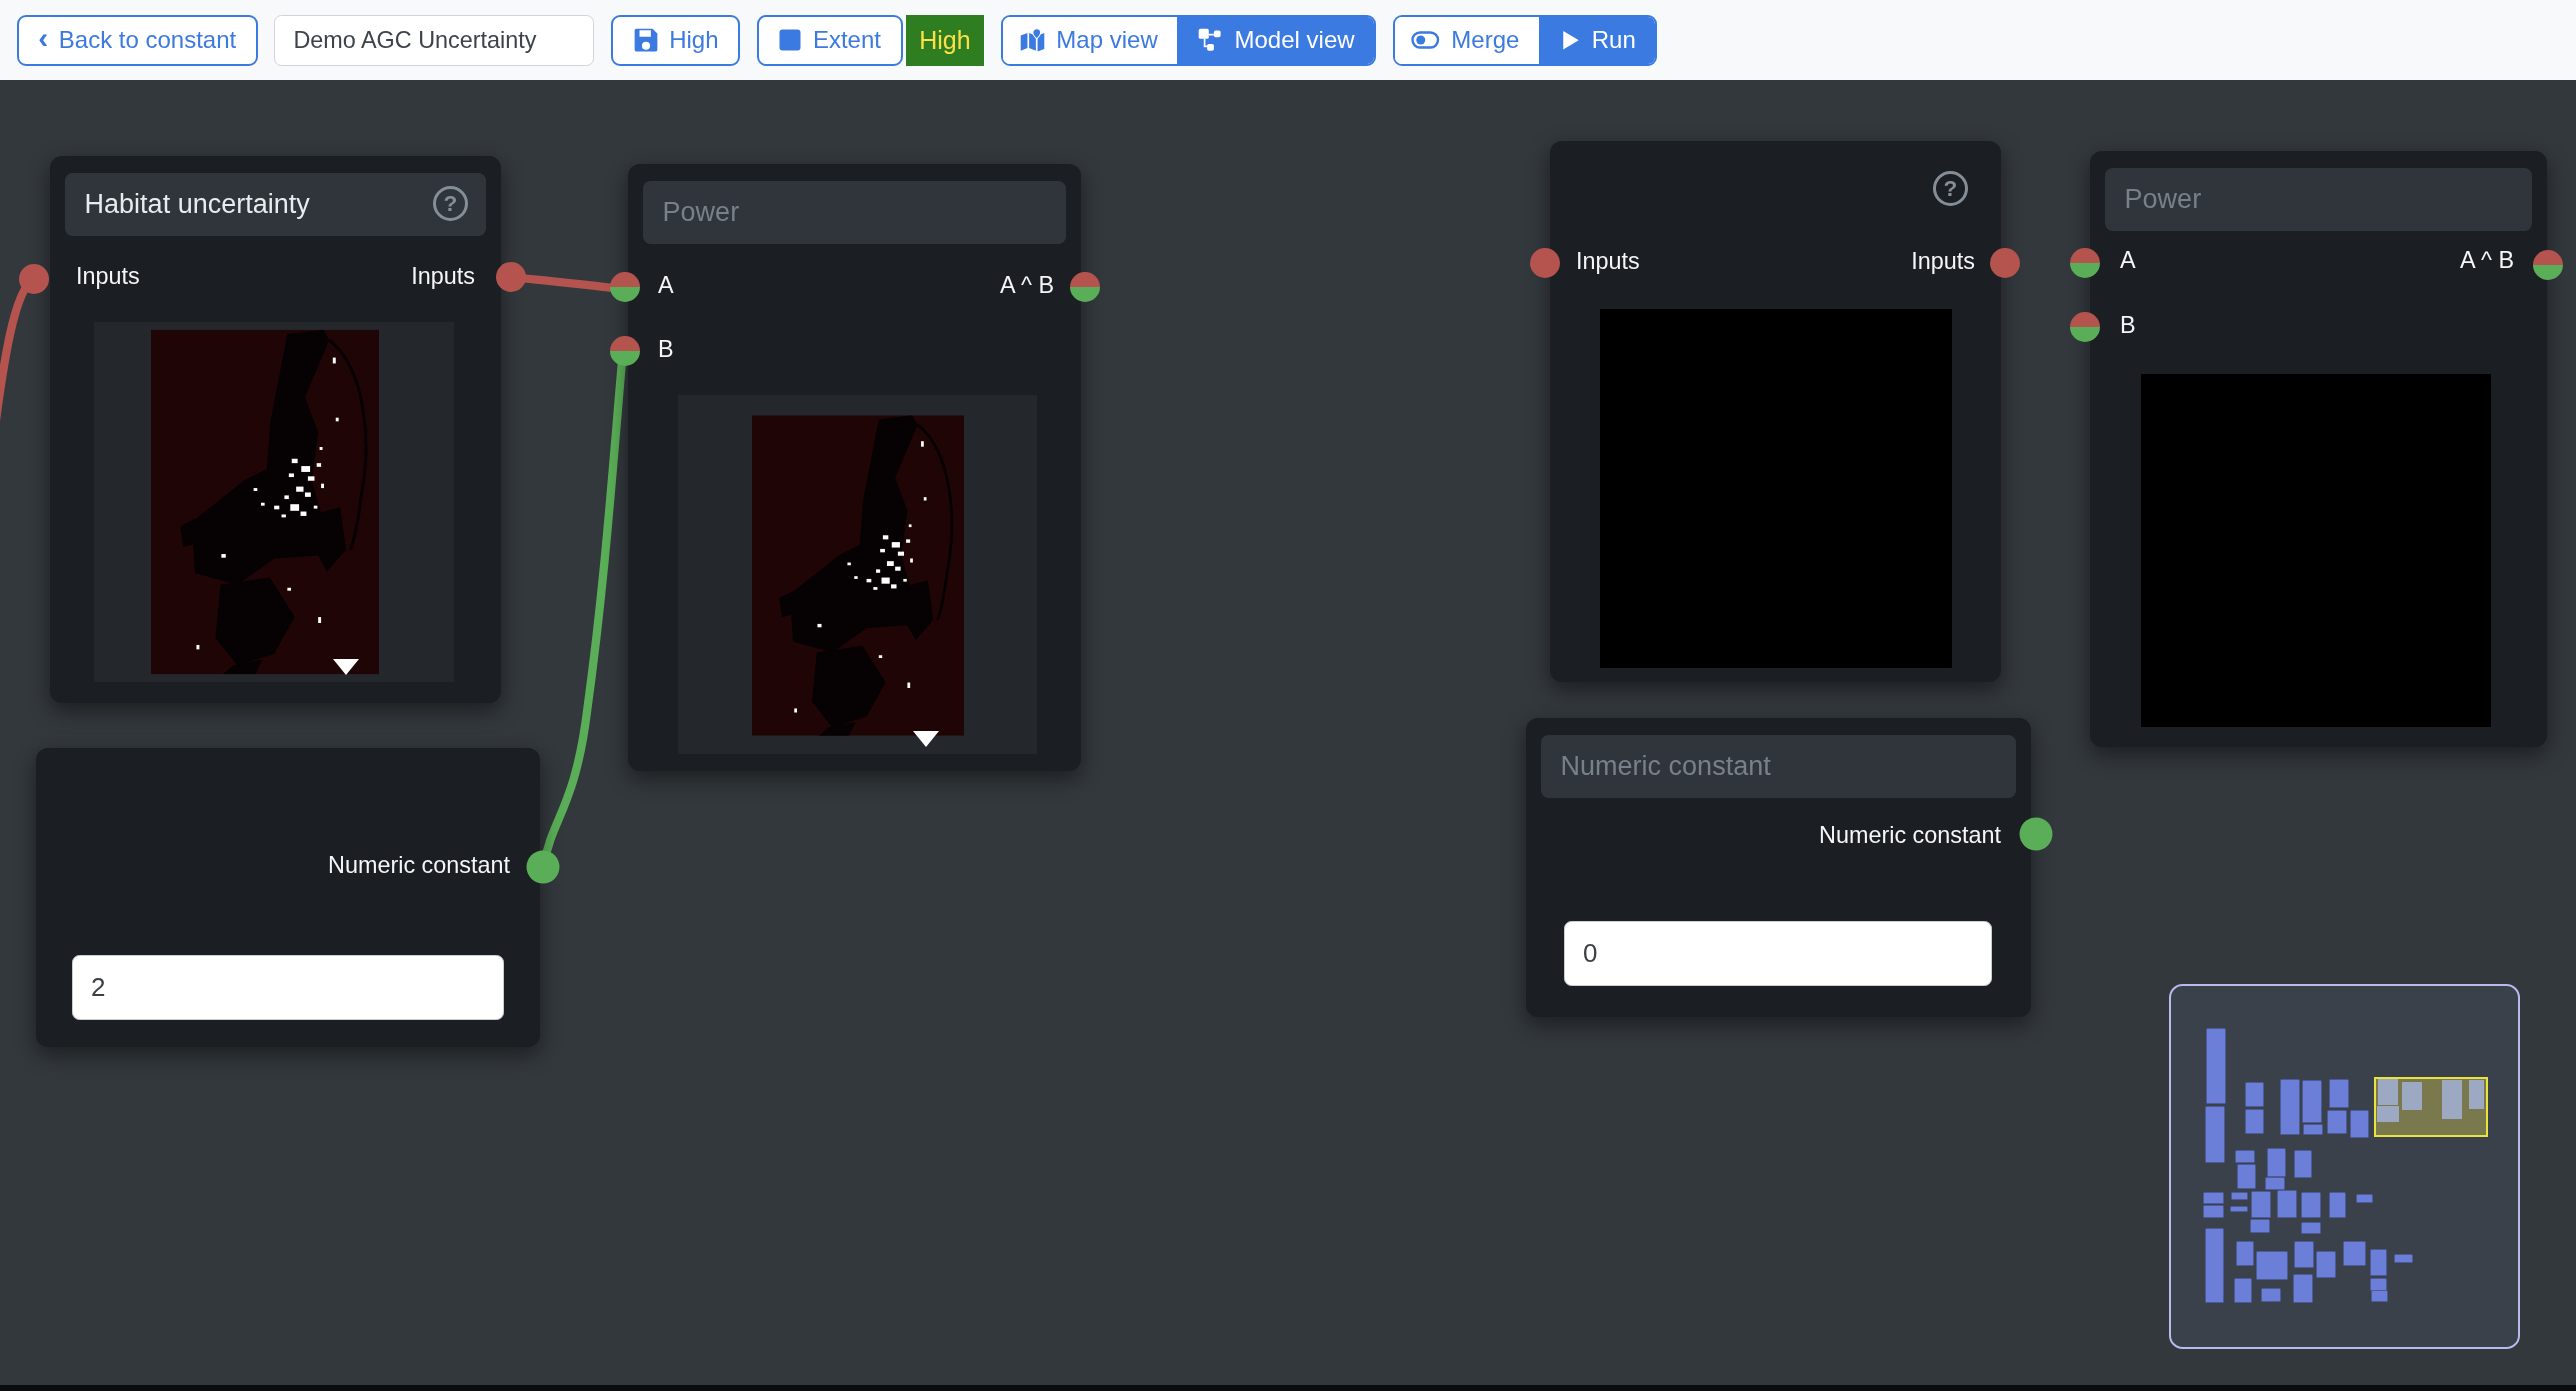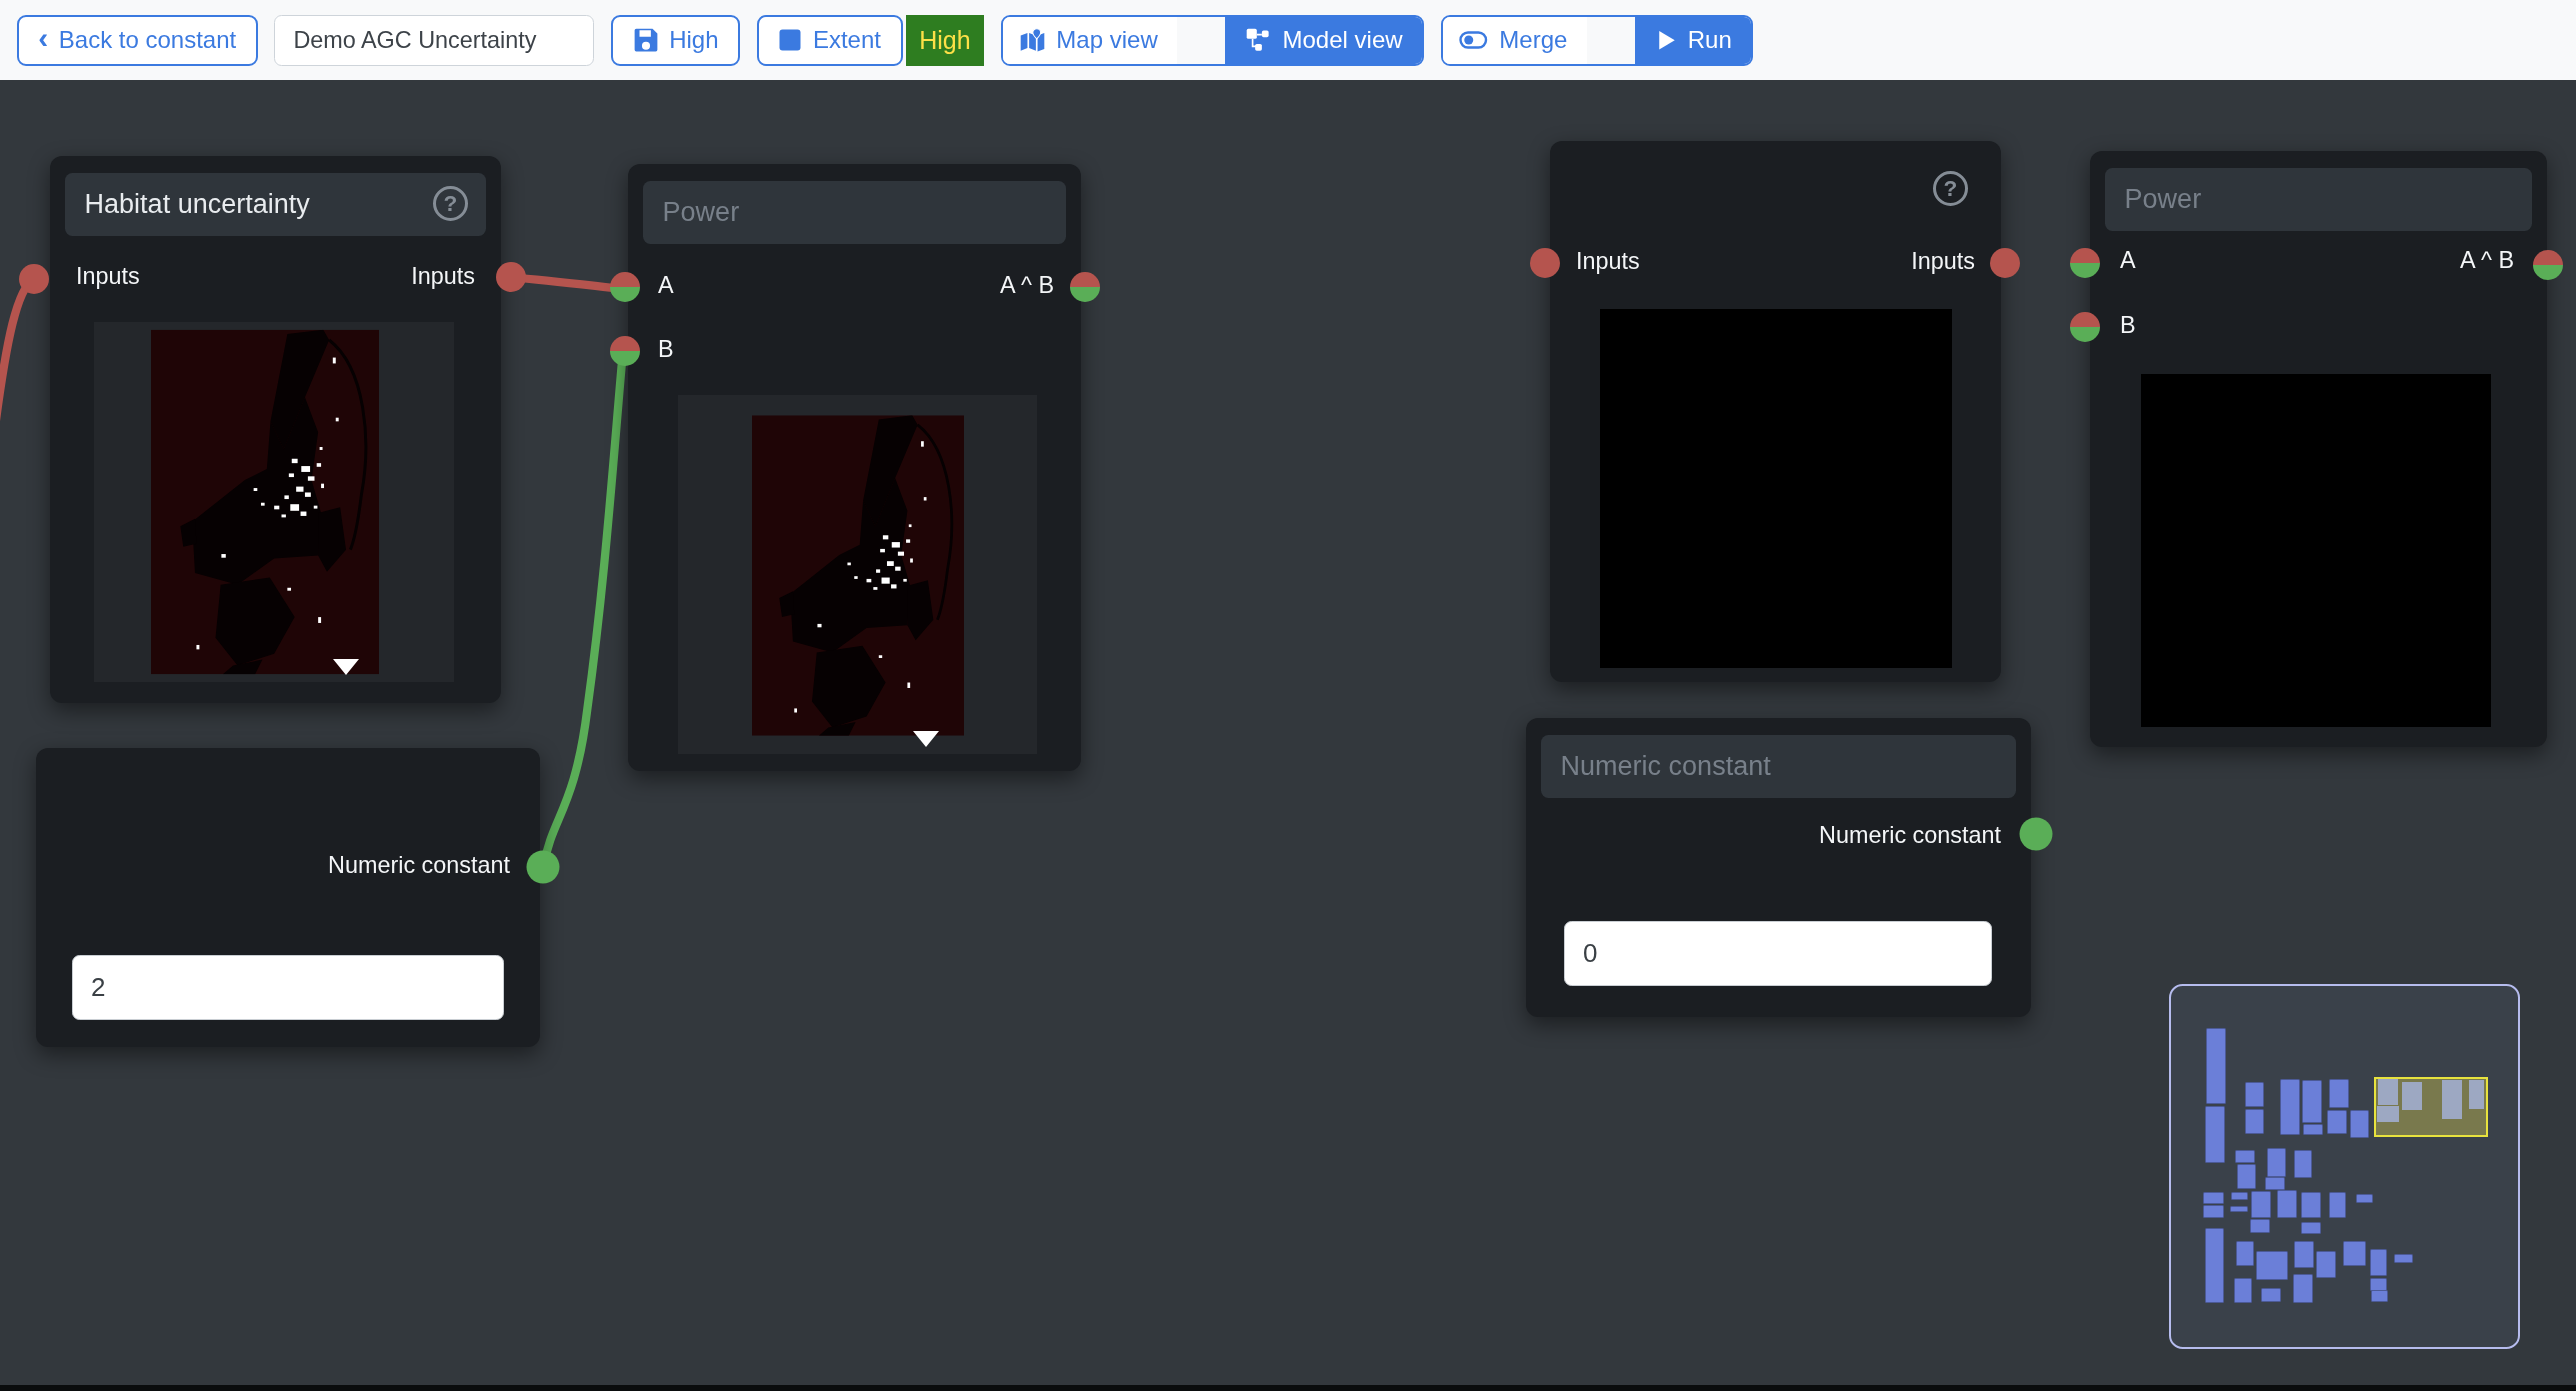--- a/index.html
+++ b/index.html
@@ -22,21 +22,21 @@
     height: 51px; width: 320px; border: 1.5px solid #ced4da; border-radius: 7.5px;
     background: #fff; color: #3d4349; font-size: 23.4px; padding: 0 18px; outline: none;
   }
   .high-box {
     height: 51px; padding: 0 13.6px; background: #2e7d20; color: #fde047;
     display: inline-flex; align-items: center; font-size: 25px; margin-left: -13.6px; cursor: pointer;
   }
   .btn-group { display: inline-flex; height: 51px; border: 2.3px solid #3b7ae0; border-radius: 9px; overflow: hidden; }
   .seg { display: inline-flex; align-items: center; gap: 10.6px; padding: 0 19.6px; font-size: 24px; cursor: pointer; }
   .seg-light { background: #fff; color: #3b7ae0; padding-left: 16px; }
-  .seg-dark  { background: #3b7ae0; color: #fff; margin-left: 48px; }
+  .seg-dark  { background: #3b7ae0; color: #fff; }
   .icon-svg { display: inline-block; }
 
   
   .edges { position: absolute; left: 0; top: 0; z-index: 5; }
   .node {
     position: absolute; background: #1b1e22; border-radius: 12px; z-index: 10;
     box-shadow: 0 7.5px 21px rgba(0,0,0,0.45);
   }
   .node-title {
     position: absolute; left: 15px; right: 29px; top: 16.6px; height: 63px;

